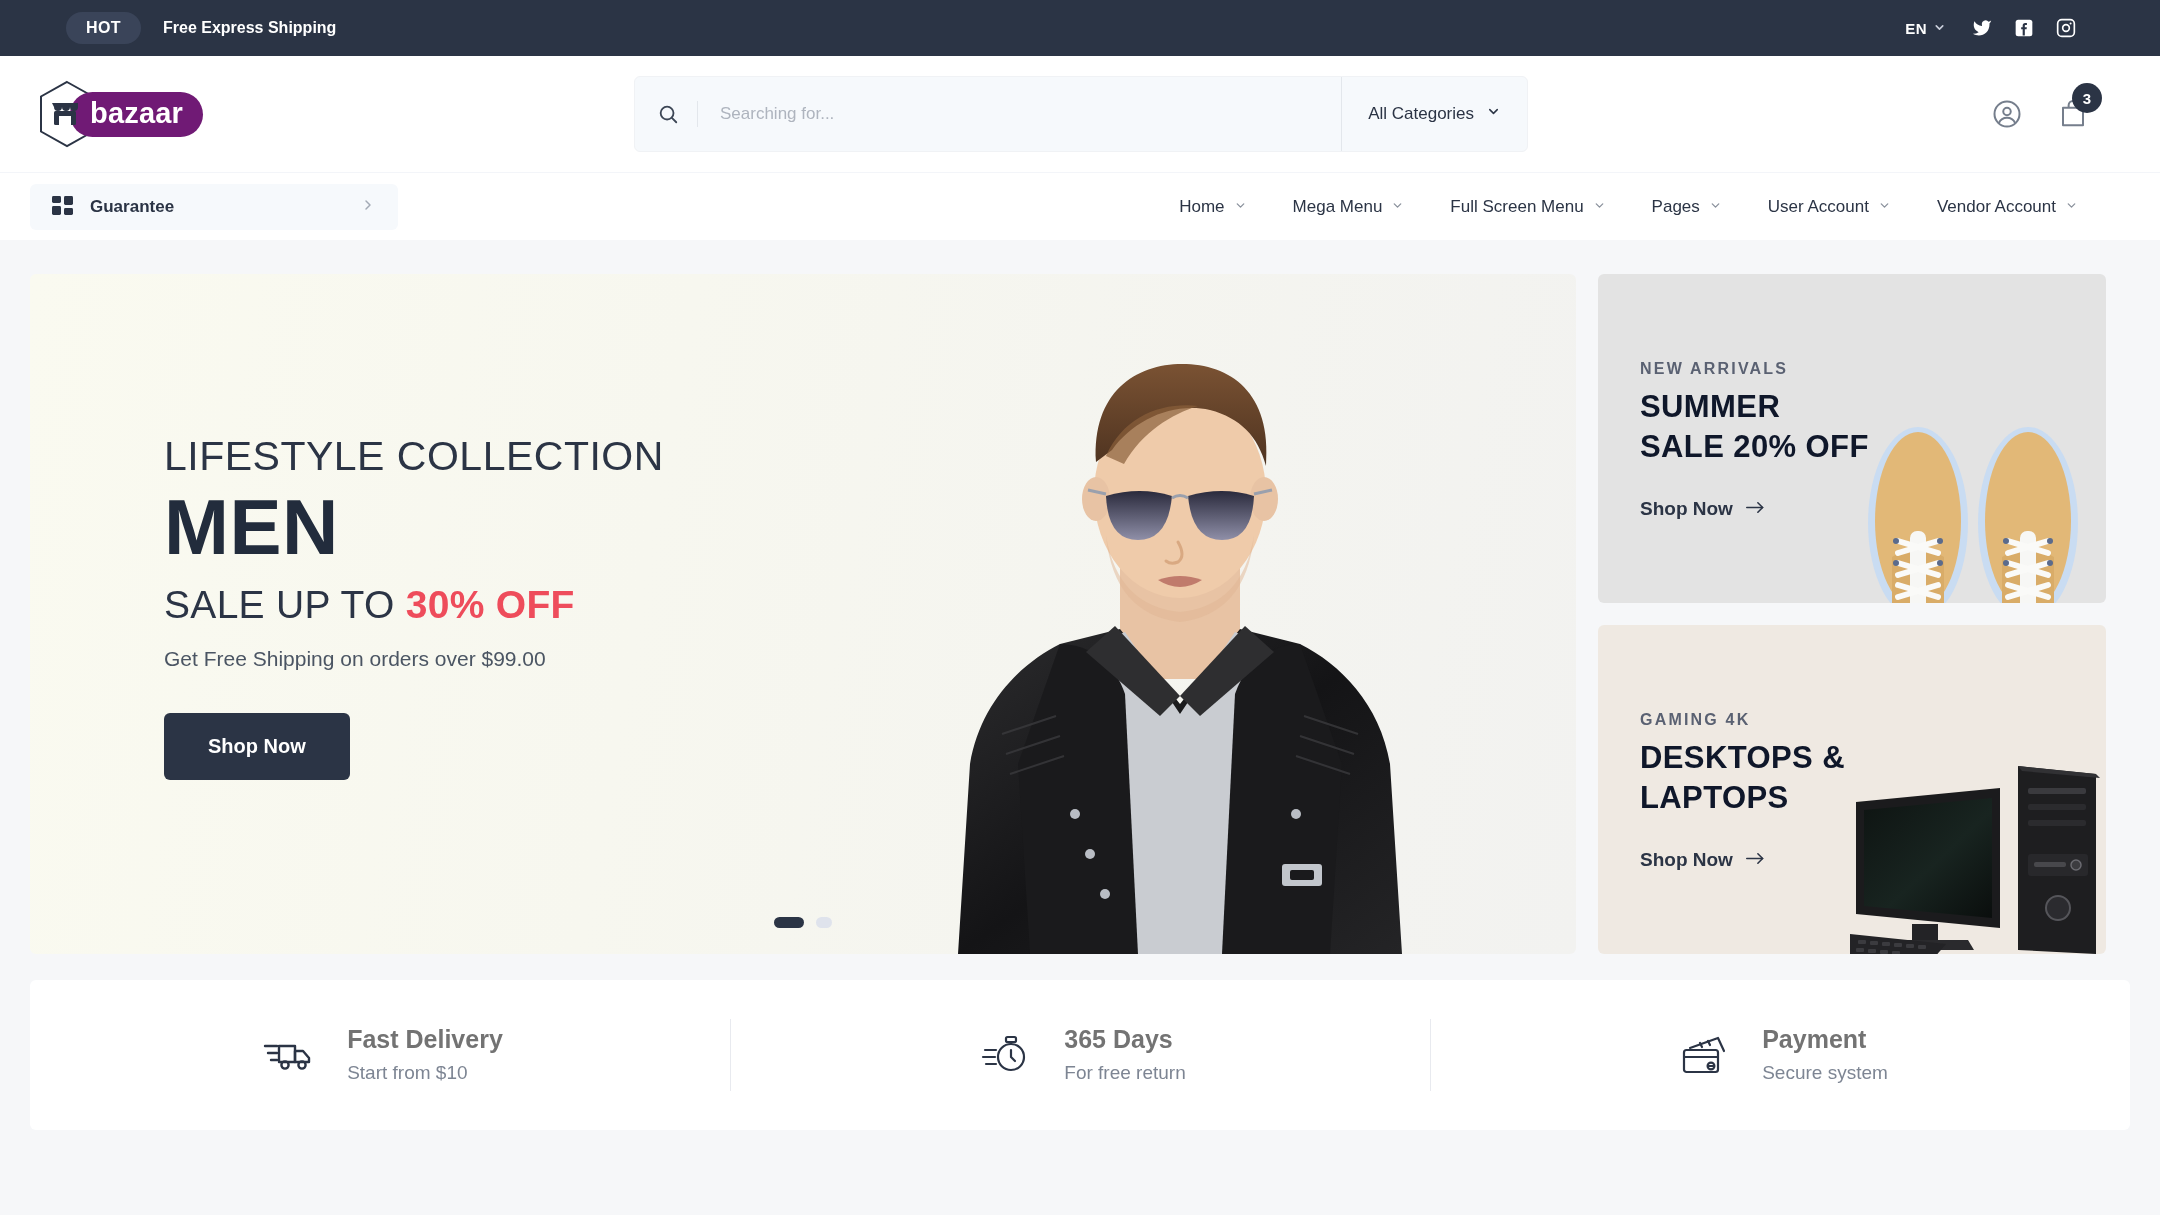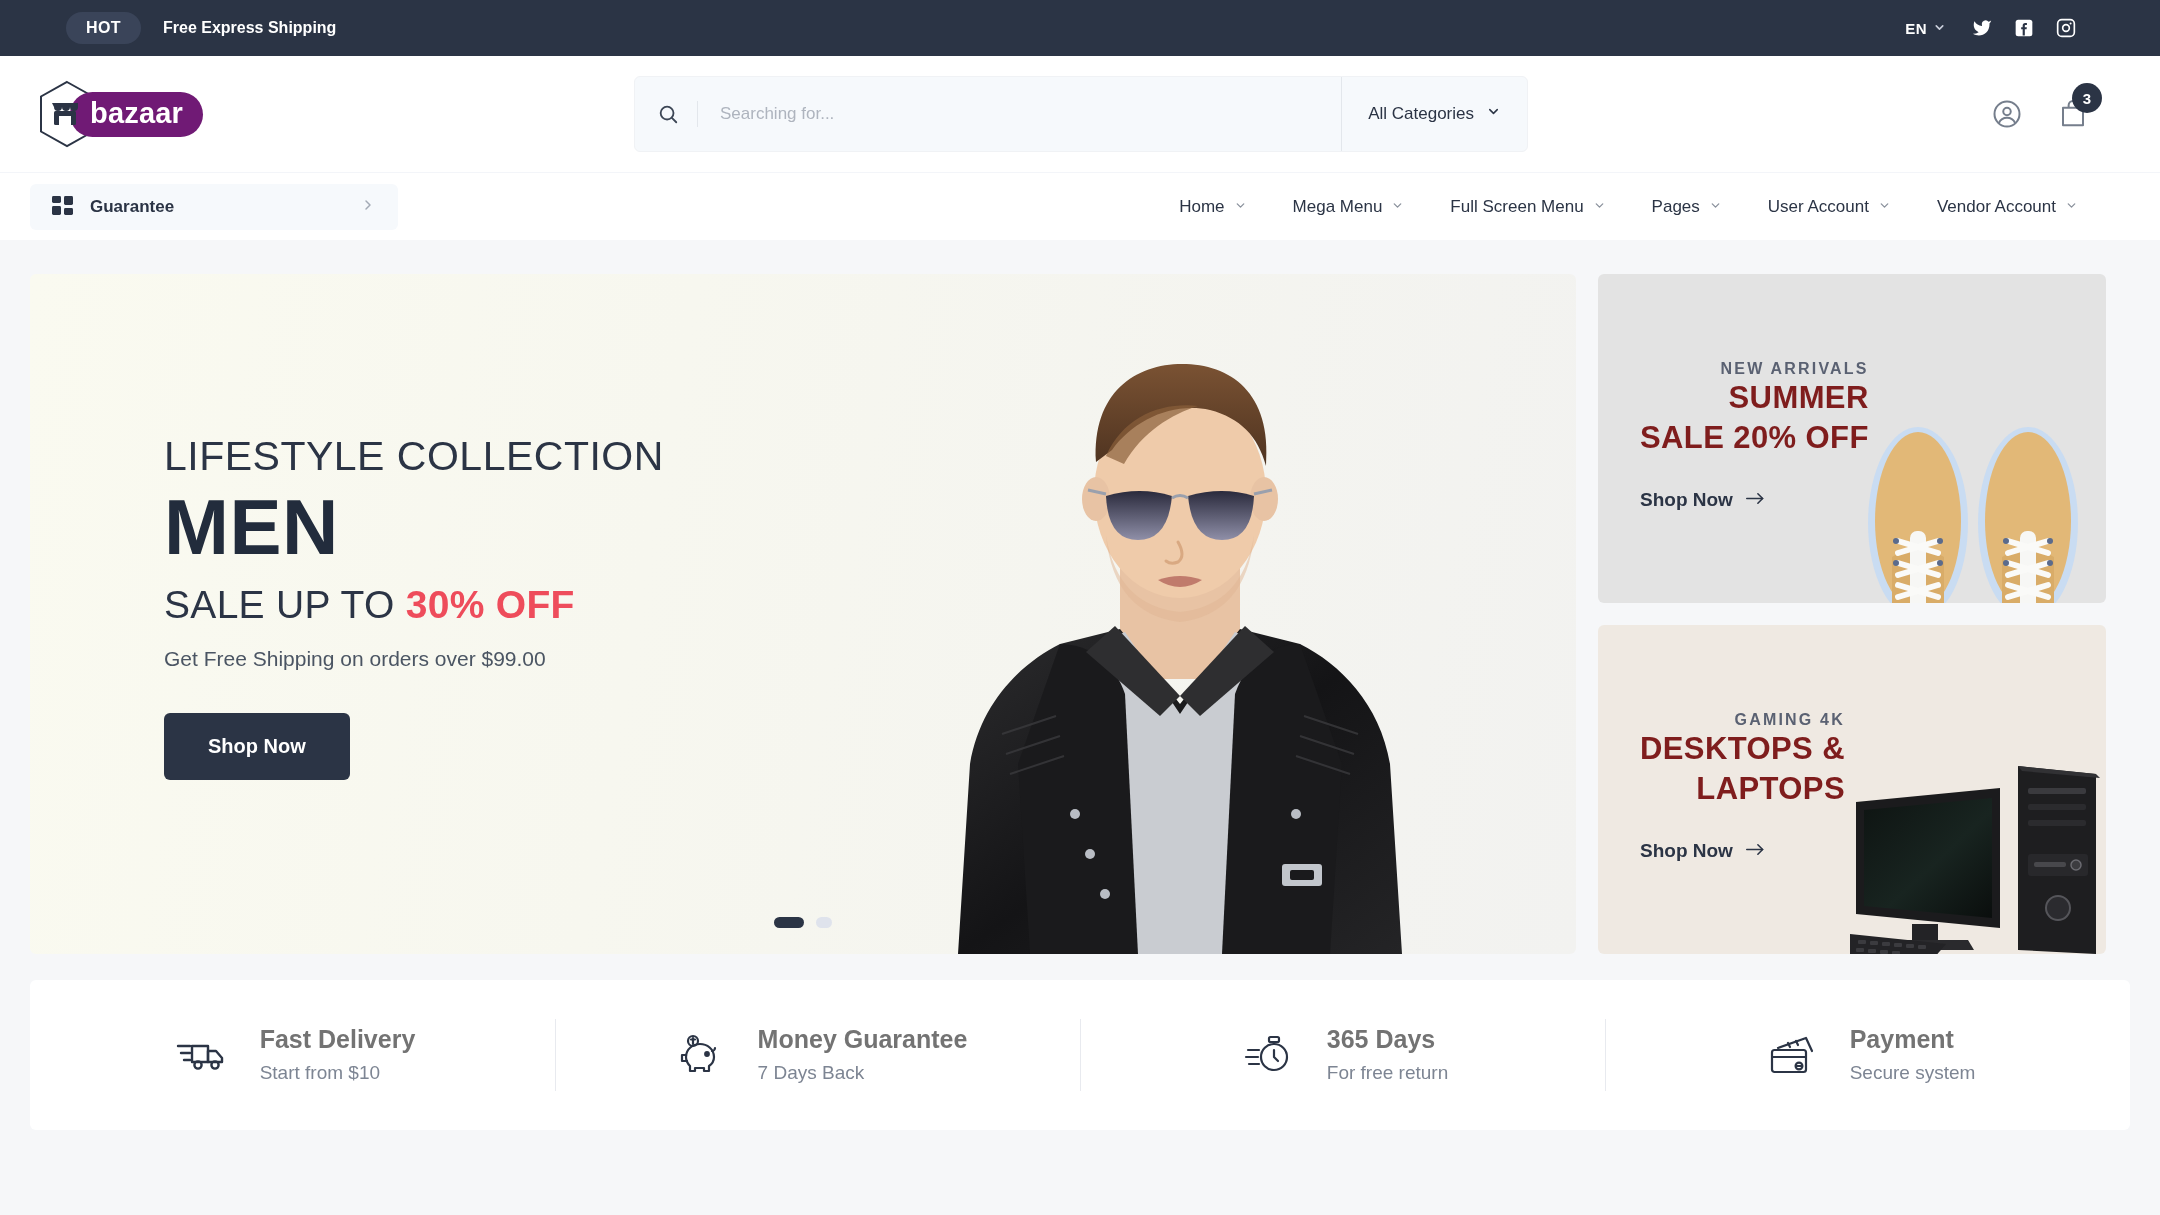--- a/index.html
+++ b/index.html
@@ -259,37 +259,37 @@
   .dot { width:16px; height:11px; border-radius:6px; background:#DFE3EC; cursor:pointer; }
   .dot.active { width:30px; background:#2B3445; }
 
   
   .promo-col { display:flex; flex-direction:column; gap:22px; width:508px; }
   .promo {
     position:relative;
     height:329px;
     border-radius:6px;
     overflow:hidden;
-    text-align:right;
   }
   .promo.one { background:#E3E3E3; }
   .promo.two { background:#EFE9E2; }
   .promo-inner { position:absolute; left:42px; top:86px; z-index:3; }
   .promo-kicker {
     font-size:16px;
     font-weight:700;
     letter-spacing:2.2px;
     color:#5A6172;
   }
   .promo-title {
     font-size:31px;
     font-weight:700;
     letter-spacing:.4px;
-    color:#7f1d1d;
+    color:#0f172a;
     line-height:1.28;
+    margin-top:9px;
   }
   .promo-link {
     display:flex;
     align-items:center;
     gap:13px;
     margin-top:32px;
     font-size:19px;
     font-weight:700;
     color:#2B3445;
     cursor:pointer;
@@ -710,36 +710,20 @@
         <line x1="5" y1="19" x2="14" y2="19"></line>
         <line x1="8" y1="26" x2="14" y2="26"></line>
       </svg>
     </span>
     <span class="svc-txt">
       <span class="svc-title" style="display:block">Fast Delivery</span>
       <span class="svc-sub" style="display:block">Start from $10</span>
     </span>
   </div>
 
-  <div class="service">
-    <span class="svc-icon">
-      <svg width="48" height="44" viewBox="0 0 48 44" fill="none" stroke="#2B3445" stroke-width="2.2" stroke-linecap="round" stroke-linejoin="round">
-        <path d="M10 24c0-8 7-13 14-13s14 5 14 13c0 4-2 7-5 9v5h-5v-3H19v3h-5v-5c-2-2-4-5-4-9z"></path>
-        <path d="M10 22H6v6h5"></path>
-        <circle cx="31" cy="21" r="1.8" fill="#2B3445"></circle>
-        <path d="M36 18c2 0 3-2 3-3"></path>
-        <circle cx="17" cy="8" r="5"></circle>
-        <path d="M17 5v6M15 6.5h4"></path>
-      </svg>
-    </span>
-    <span class="svc-txt">
-      <span class="svc-title" style="display:block">Money Guarantee</span>
-      <span class="svc-sub" style="display:block">7 Days Back</span>
-    </span>
-  </div>
 
   <div class="service">
     <span class="svc-icon">
       <svg width="50" height="44" viewBox="0 0 50 44" fill="none" stroke="#2B3445" stroke-width="2.2" stroke-linecap="round" stroke-linejoin="round">
         <circle cx="30" cy="24" r="13"></circle>
         <path d="M30 17v7l4 4"></path>
         <rect x="25" y="4" width="10" height="5" rx="1.5"></rect>
         <line x1="30" y1="9" x2="30" y2="11"></line>
         <line x1="4" y1="17" x2="15" y2="17"></line>
         <line x1="2" y1="24" x2="14" y2="24"></line>

